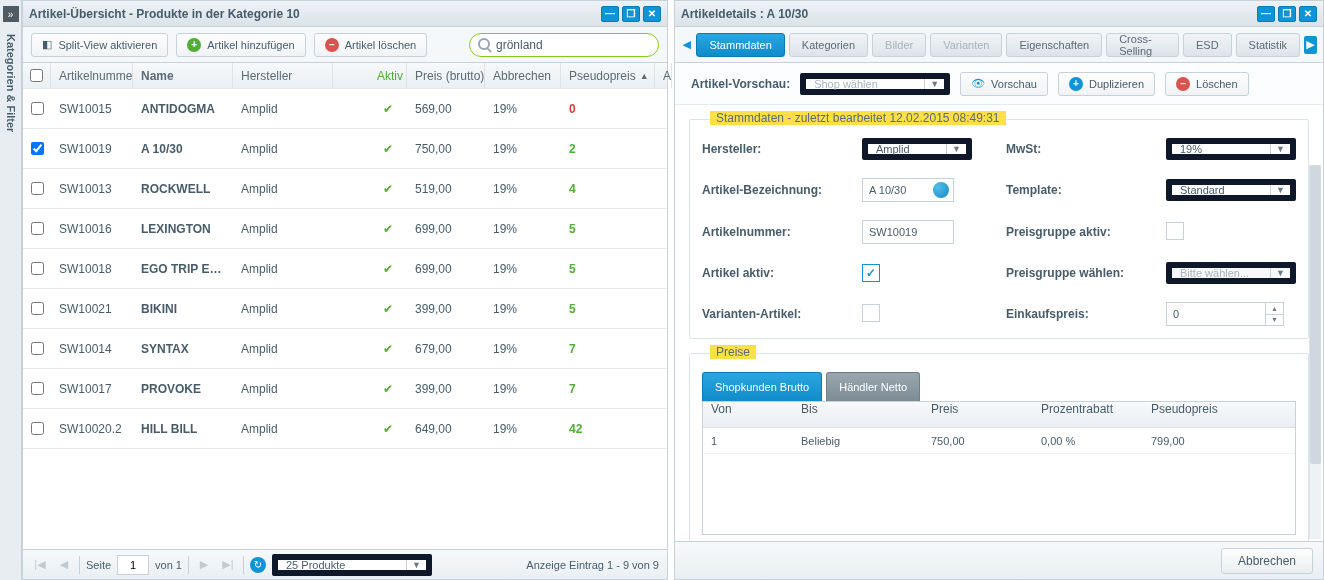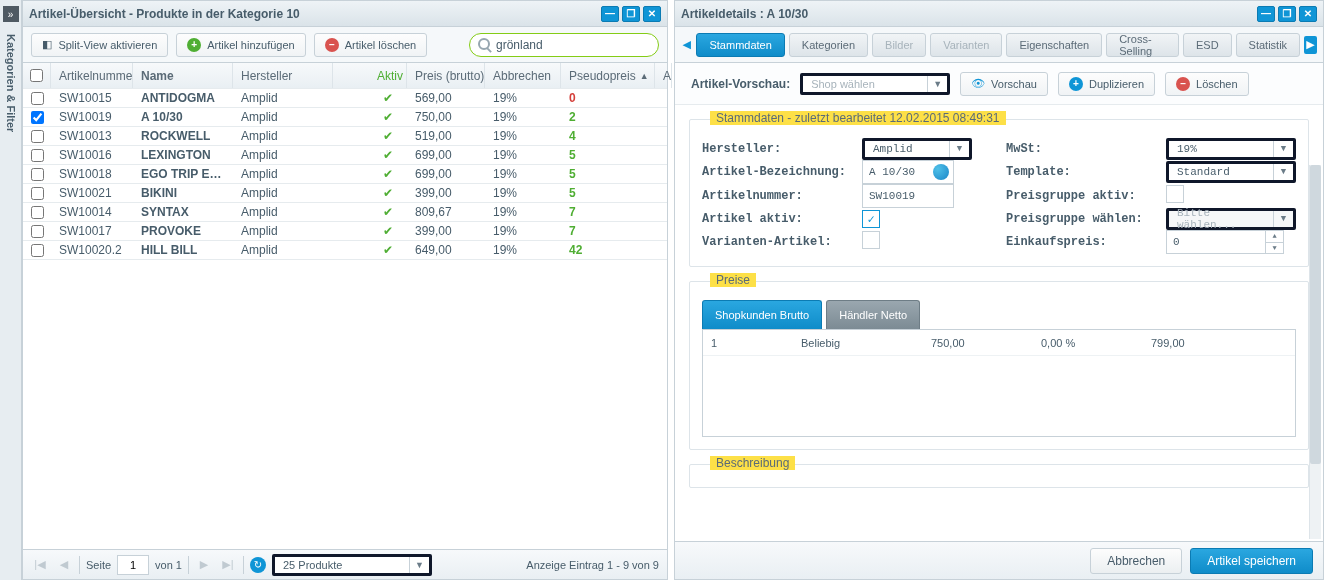--- a/index.html
+++ b/index.html
@@ -121,21 +121,21 @@
   border-bottom: 1px solid #e6ebee;
   font-size: 12px;
 }
 .grid-header {
   height: 26px;
   background: linear-gradient(#f7f9fb,#e9eff3);
   color: #5b6b77;
   font-weight: normal;
 }
 .grid-header .cell { border-right: 1px solid #dde4e9; height: 100%; display:flex; align-items:center; }
-.grid-row { height: 19px; color:#475c6a; }
+.grid-row { height: 40px; color:#475c6a; }
 .cell { padding: 0 8px; overflow: hidden; white-space: nowrap; text-overflow: ellipsis; }
 .c-chk { width: 28px; flex: 0 0 28px; display:flex; justify-content:center; }
 .c-num { width: 82px; flex: 0 0 82px; }
 .c-name { width: 100px; flex: 0 0 100px; font-weight: bold; }
 .c-her { width: 100px; flex: 0 0 100px; }
 .c-akt { width: 38px; flex: 0 0 38px; text-align:center; color:#4fae33;margin-left:36px; }
 .c-preis { width: 78px; flex: 0 0 78px; }
 .c-st { width: 76px; flex: 0 0 76px; }
 .c-lager { width: 94px; flex: 0 0 94px; }
 .c-info { flex: 1; }
@@ -153,21 +153,21 @@
   width: 18px; height: 18px;
   display:inline-flex; align-items:center; justify-content:center;
   color:#6b7c88; cursor: pointer;
   font-size: 11px;
 }
 .pbtn.disabled { color:#c0cad1; }
 .page-input { width: 32px; height: 20px; text-align:center; border:1px solid #c7d1d8; font-size:11px; }
 .page-sep { width:1px; height:18px; background:#c7d1d8; }
 .refresh-ic { width:16px;height:16px;border-radius:50%;background:#0f95d6;display:inline-flex;align-items:center;justify-content:center;color:#fff;font-size:10px; }
 .combo {
-  height: 22px; border:3px solid #0f172a; background:#fff;
+  height: 22px; border:6px solid #0f172a; background:#fff;
   display:inline-flex; align-items:center; padding:0 22px 0 8px;
   position: relative; font-size:11px; border-radius:2px;
   min-width: 80px;
 }
 .combo .arr {
   position:absolute; right:0; top:0; width:20px; height:100%;
   border-left:1px solid #c7d1d8;
   display:flex;align-items:center;justify-content:center;
   color:#6b7c88; font-size:9px;
 }
@@ -204,23 +204,22 @@
   margin: 8px 0 14px 0; padding: 18px 12px 12px 12px;
   position: relative;
 }
 .fieldset-legend {
   position:absolute; top:-9px; left:20px; background:#fde047;
   padding:0 6px; font-size:12px; color:#5b6b77;
 }
 .form-grid {
   display:grid;
   grid-template-columns: 160px 110px 1fr 160px 130px;
-  row-gap: 0;
+  row-gap: 18px;
   align-items:center;
-  font-family:Liberation Mono, monospace;
 }
 .form-label { font-weight:bold; font-size:12px; color:#475c6a; }
 .field-box {
   height:24px; border:1px solid #c7d1d8; background:#fff;
   display:flex;align-items:center; padding:0 6px; font-size:11px;
   color:#475c6a; position:relative; width:92px;
 }
 .field-box.withglobe { padding-right: 26px; }
 .globe {
   width:16px;height:16px;border-radius:50%;
@@ -415,21 +414,21 @@
         <div class="cell c-info"></div>
       </div>
       <div class="grid-row">
         <div class="cell c-chk">
           <input type="checkbox" style="">
         </div>
         <div class="cell c-num">SW10014</div>
         <div class="cell c-name">SYNTAX</div>
         <div class="cell c-her">Amplid</div>
         <div class="cell c-akt"><span class="check-mark">✔</span></div>
-        <div class="cell c-preis">809,67</div>
+        <div class="cell c-preis">679,00</div>
         <div class="cell c-st">19%</div>
         <div class="cell c-lager stock-green">7</div>
         <div class="cell c-info"></div>
       </div>
       <div class="grid-row">
         <div class="cell c-chk">
           <input type="checkbox" style="">
         </div>
         <div class="cell c-num">SW10017</div>
         <div class="cell c-name">PROVOKE</div>
@@ -577,20 +576,27 @@
       </div>
     </div>
 
     <div class="fieldset">
       <div class="fieldset-legend">Preise</div>
       <div class="price-tabs">
         <div class="ptab active">Shopkunden Brutto</div>
         <div class="ptab inactive">Händler Netto</div>
       </div>
       <div class="price-grid">
+        <div class="price-head">
+          <div class="pc pc1">Von</div>
+          <div class="pc pc2">Bis</div>
+          <div class="pc pc3">Preis</div>
+          <div class="pc pc4">Prozentrabatt</div>
+          <div class="pc pc5">Pseudopreis</div>
+        </div>
         <div class="price-row">
           <div class="pc pc1">1</div>
           <div class="pc pc2">Beliebig</div>
           <div class="pc pc3">750,00</div>
           <div class="pc pc4">0,00 %</div>
           <div class="pc pc5">799,00</div>
         </div>
         <div class="price-space"></div>
       </div>
     </div>
@@ -599,15 +605,14 @@
       <div class="fieldset-legend">Beschreibung</div>
     </div>
 
     <div class="scroll-hint">
         <div class="scroll-thumb"></div>
       </div>
   </div>
 
   <div class="footer-bar">
     <div class="btn-big btn-secondary">Abbrechen</div>
-    <div class="btn-big btn-primary">Artikel speichern</div>
   </div>
 </div>
 
 </body></html>

